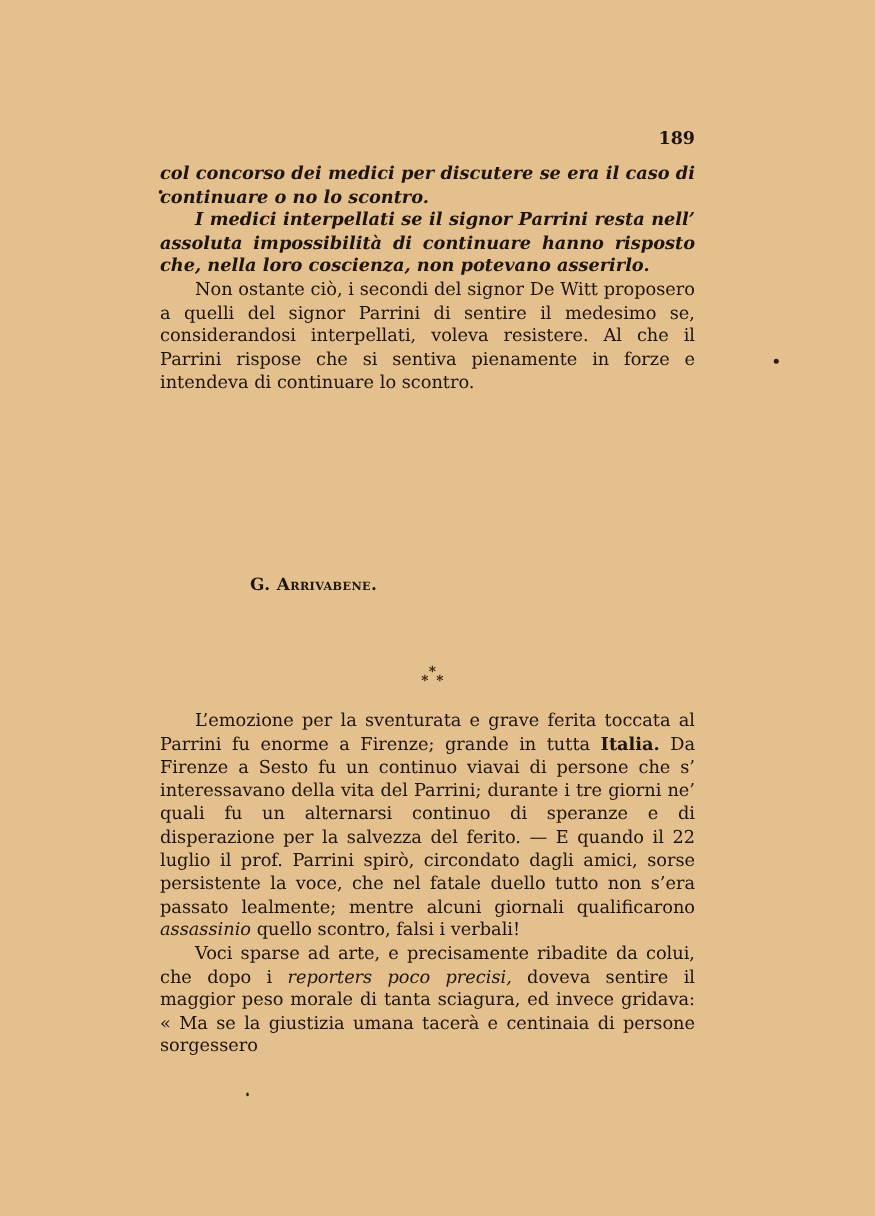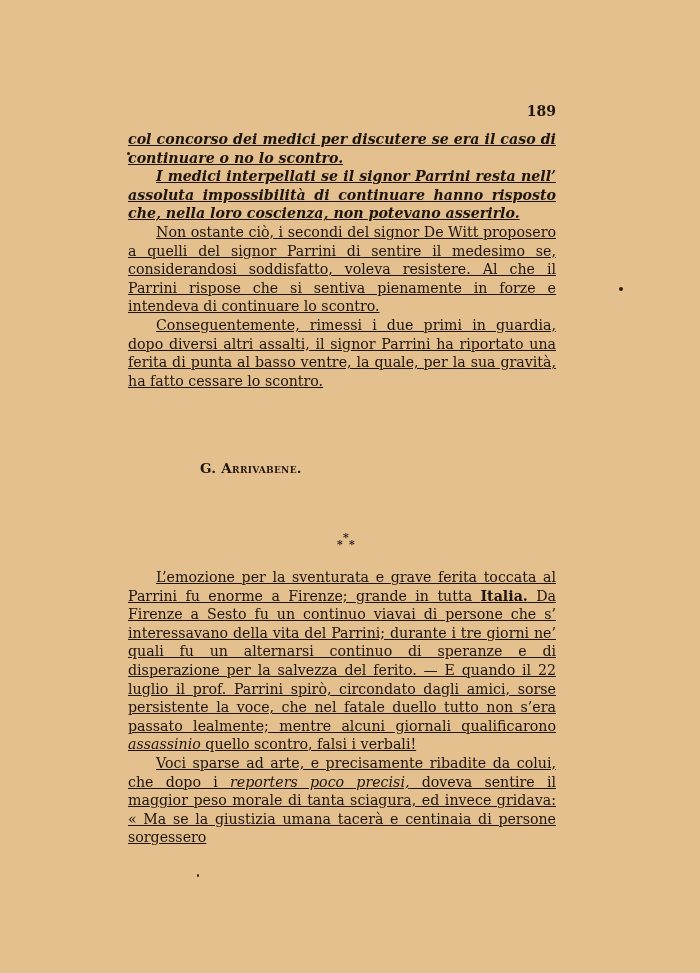--- a/index.html
+++ b/index.html
@@ -34,21 +34,20 @@
       left: 128px;
       width: 428px;
       font-size: 14.2px;
       line-height: 18.6px;
       text-align: justify;
     }
     .text-block p {
       margin: 0;
       text-indent: 28px;
       hyphens: manual;
-      text-decoration: underline;
     }
     .text-block p.noindent {
       text-indent: 0;
     }
     .italic { font-style: italic; }
     .bold { font-weight: bold; }
     #block-1 { top: 130px; }
     .signatures {
       position: absolute;
       top: 459px;
@@ -91,22 +90,21 @@
 </head>
 <body>
 
 <div class="page">
 
   <div class="page-number">189</div>
 
   <div class="text-block" id="block-1">
     <p class="noindent italic bold">col concorso dei medici per discutere se era il caso di continuare o no lo scontro.</p>
     <p class="italic bold">I medici interpellati se il signor Parrini resta nell’ assoluta impossibilità di continuare hanno risposto che, nella loro coscienza, non potevano asserirlo.</p>
-    <p>Non ostante ciò, i secondi del signor De Witt proposero a quelli del signor Parrini di sentire il medesimo se, considerandosi soddisfatto, voleva resistere. Al che il Parrini rispose che si sentiva pienamente in forze e intendeva di continuare lo scontro.</p>
-    <p>Conseguentemente, rimessi i due primi in guardia, dopo diversi altri assalti, il signor Parrini ha riportato una ferita di punta al basso ventre, la quale, per la sua gravità, ha fatto cessare lo scontro.</p>
+    <p>Non ostante ciò, i secondi del signor De Witt proposero a quelli del signor Parrini di sentire il medesimo se, considerandosi interpellati, voleva resistere. Al che il Parrini rispose che si sentiva pienamente in forze e intendeva di continuare lo scontro.</p>
   </div>
 
   <div class="signatures">
     <div class="sig-row">
       <span class="sig">G. Arrivabene.</span>
     </div>
   </div>
 
   <div class="asterism">
     <span class="ast-top">*</span>

